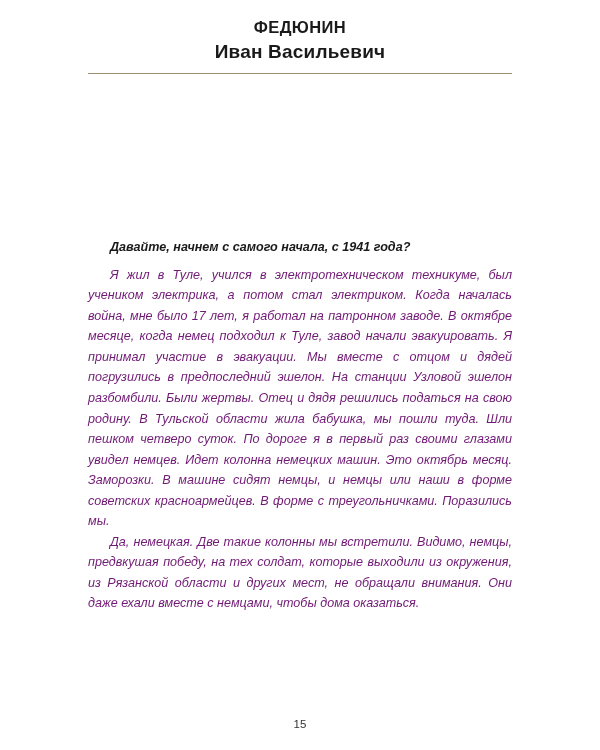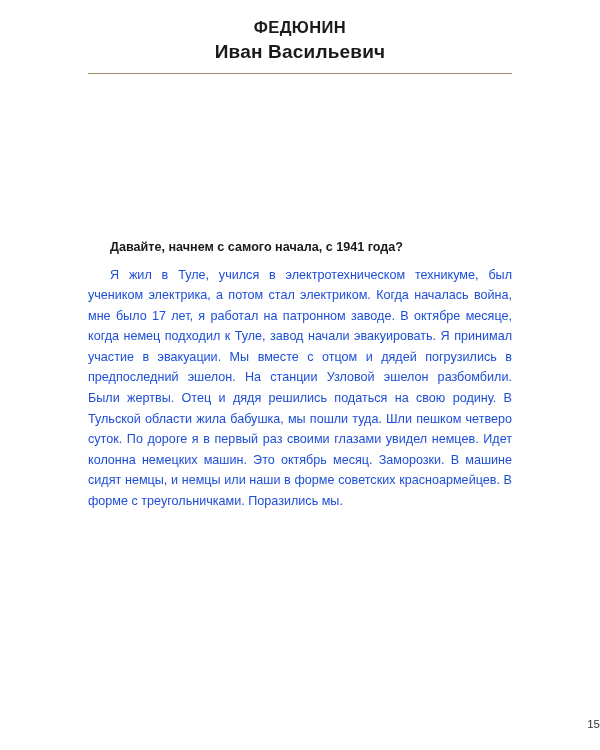--- a/index.html
+++ b/index.html
@@ -45,64 +45,66 @@
     margin: 7px auto 0 auto;
     width: 100%;
     height: 1px;
     background: #9e8f6f;
   }
   .body-block {
     position: absolute;
     left: 88px;
     right: 88px;
     top: 238px;
+    font-style: italic;
   }
   .q {
     font-size: 12.6px;
     font-weight: bold;
     line-height: 1.5;
     text-indent: 22px;
     margin: 0 0 8px 0;
     text-align: left;
   }
   .q.second {
     margin-top: 22px;
   }
   p.para {
     font-size: 12.6px;
     line-height: 1.63;
     margin: 0;
     text-align: justify;
     text-indent: 22px;
     text-justify: inter-word;
     hyphens: manual;
-    color: #1d4ed8;
+    color: #701a75;
   }
   .pagenum {
     position: absolute;
     left: 0;
     right: 0;
     bottom: 20px;
-    text-align: right;
+    text-align: center;
     font-size: 11.5px;
     color: #333;
   }
 </style>
 </head>
 <body>
 
 <div class="page">
 
   <div class="header">
     <span class="surname">ФЕДЮНИН</span>
     <span class="given">Иван Васильевич</span>
     <div class="rule"></div>
   </div>
 
   <div class="body-block">
     <div class="q">Давайте, начнем с самого начала, с 1941 года?</div>
     <p class="para">Я жил в Туле, учился в электротехническом техникуме, был учеником электрика, а потом стал электриком. Когда началась война, мне было 17 лет, я работал на патронном заводе. В октябре месяце, когда немец подходил к Туле, завод начали эвакуировать. Я принимал участие в эвакуации. Мы вместе с отцом и дядей погрузились в предпоследний эшелон. На станции Узловой эшелон разбомбили. Были жертвы. Отец и дядя решились податься на свою родину. В Тульской области жила бабушка, мы пошли туда. Шли пешком четверо суток. По дороге я в первый раз своими глазами увидел немцев. Идет колонна немецких машин. Это октябрь месяц. Заморозки. В машине сидят немцы, и немцы или наши в форме советских красноармейцев. В форме с треугольничками. Поразились мы.</p>
 
+    <p class="para">Да, немецкая. Две такие колонны мы встретили. Видимо, немцы, предвкушая победу, на тех солдат, которые выходили из окружения, из Рязанской области и других мест, не обращали внимания. Они даже ехали вместе с немцами, чтобы дома оказаться.</p>
   </div>
 
   <div class="pagenum">15</div>
 
 </div>
 
 </body></html>

